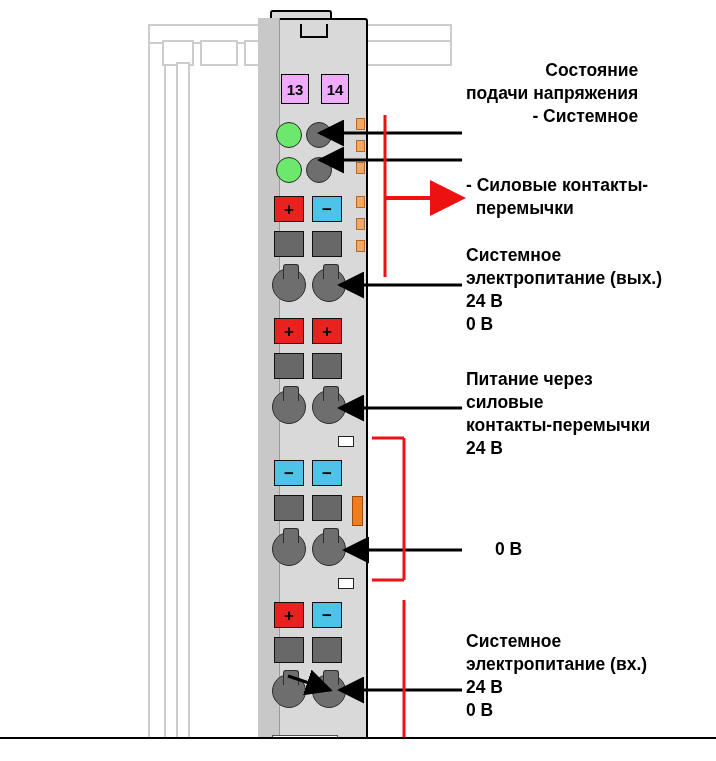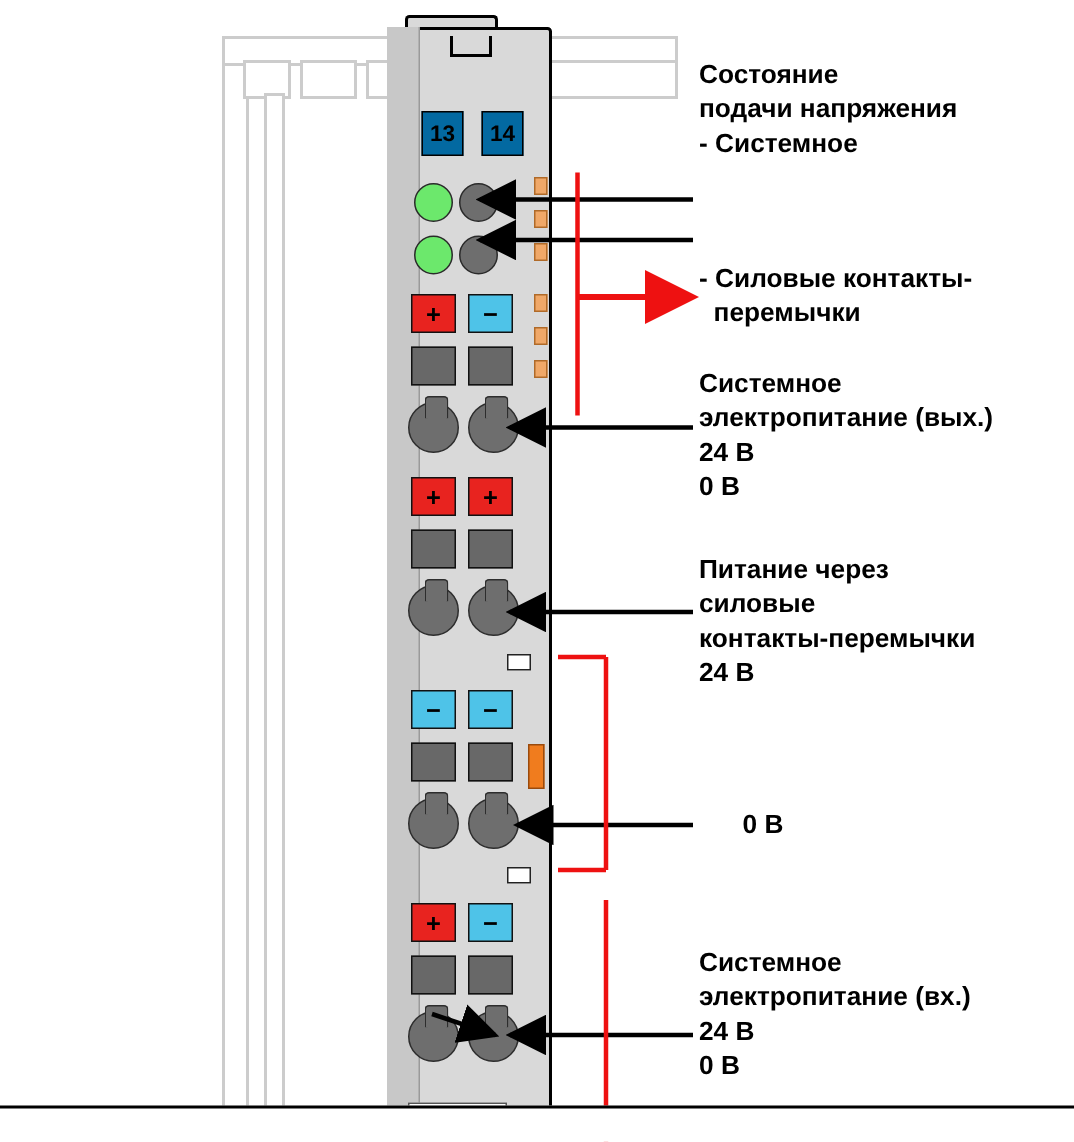--- a/index.html
+++ b/index.html
@@ -73,21 +73,21 @@
     border: 2px solid #000;
     border-top: none;
     box-sizing: border-box;
   }
 
   
   .numbox {
     position: absolute;
     width: 28px;
     height: 30px;
-    background: #0369a1;
+    background: #f0abfc;
     border: 1px solid #000;
     box-sizing: border-box;
     color: #000;
     font-size: 15px;
     font-weight: bold;
     display: flex;
     align-items: center;
     justify-content: center;
   }
 
@@ -315,21 +315,21 @@
     <line x1="404" y1="438" x2="404" y2="580" stroke="#ee1111" stroke-width="3"></line>
     <line x1="404" y1="438" x2="372" y2="438" stroke="#ee1111" stroke-width="3"></line>
     <line x1="404" y1="580" x2="372" y2="580" stroke="#ee1111" stroke-width="3"></line>
 
     <line x1="462" y1="690" x2="340" y2="690" stroke="#000" stroke-width="3" marker-end="url(#arrowBlack)"></line>
     <line x1="288" y1="676" x2="330" y2="690" stroke="#000" stroke-width="3" marker-end="url(#arrowBlack)"></line>
 
     <line x1="404" y1="600" x2="404" y2="761" stroke="#ee1111" stroke-width="3"></line>
   </svg>
 
-  <div class="lbl" style="left:466px; top:38px;">Состояние
+  <div class="lbl" style="left:466px; top:59px;text-align:right;">Состояние
 подачи напряжения
 - Системное</div>
 
   <div class="lbl" style="left:466px; top:126px;margin-top:48px;">- Силовые контакты-
   перемычки</div>
 
 
   <div class="lbl" style="left:466px; top:244px;">Системное
 электропитание (вых.)
 24 В

